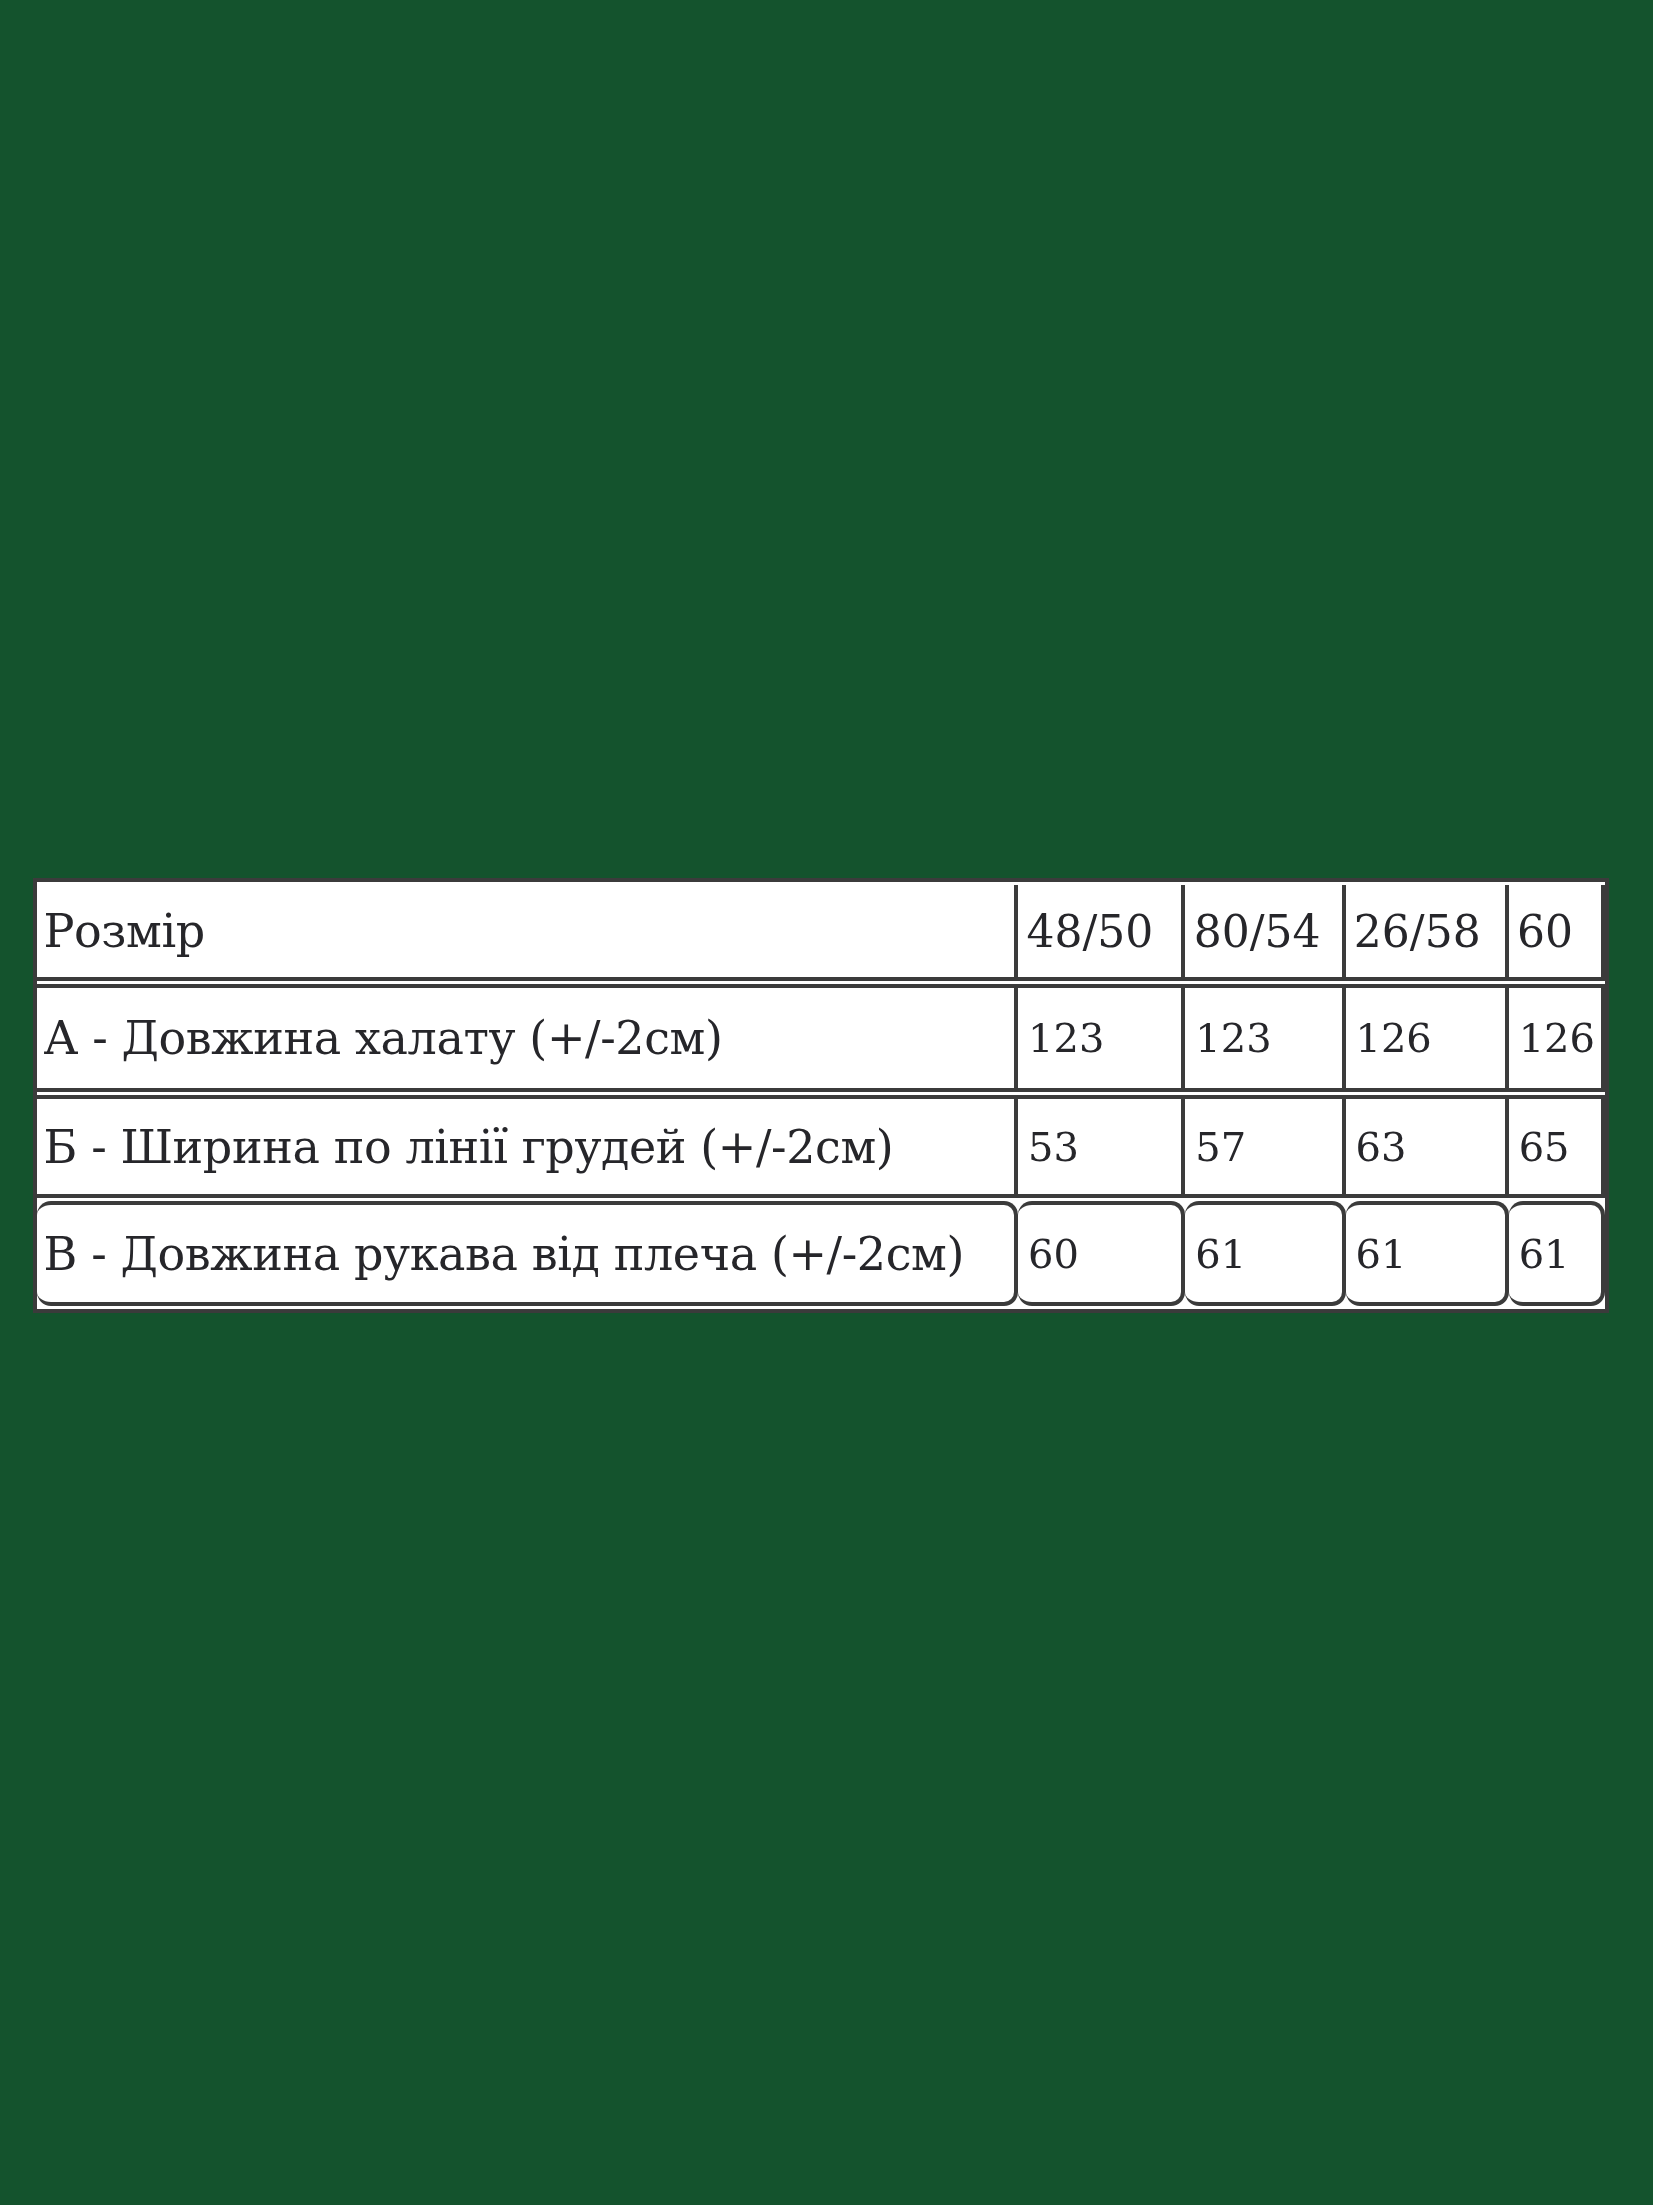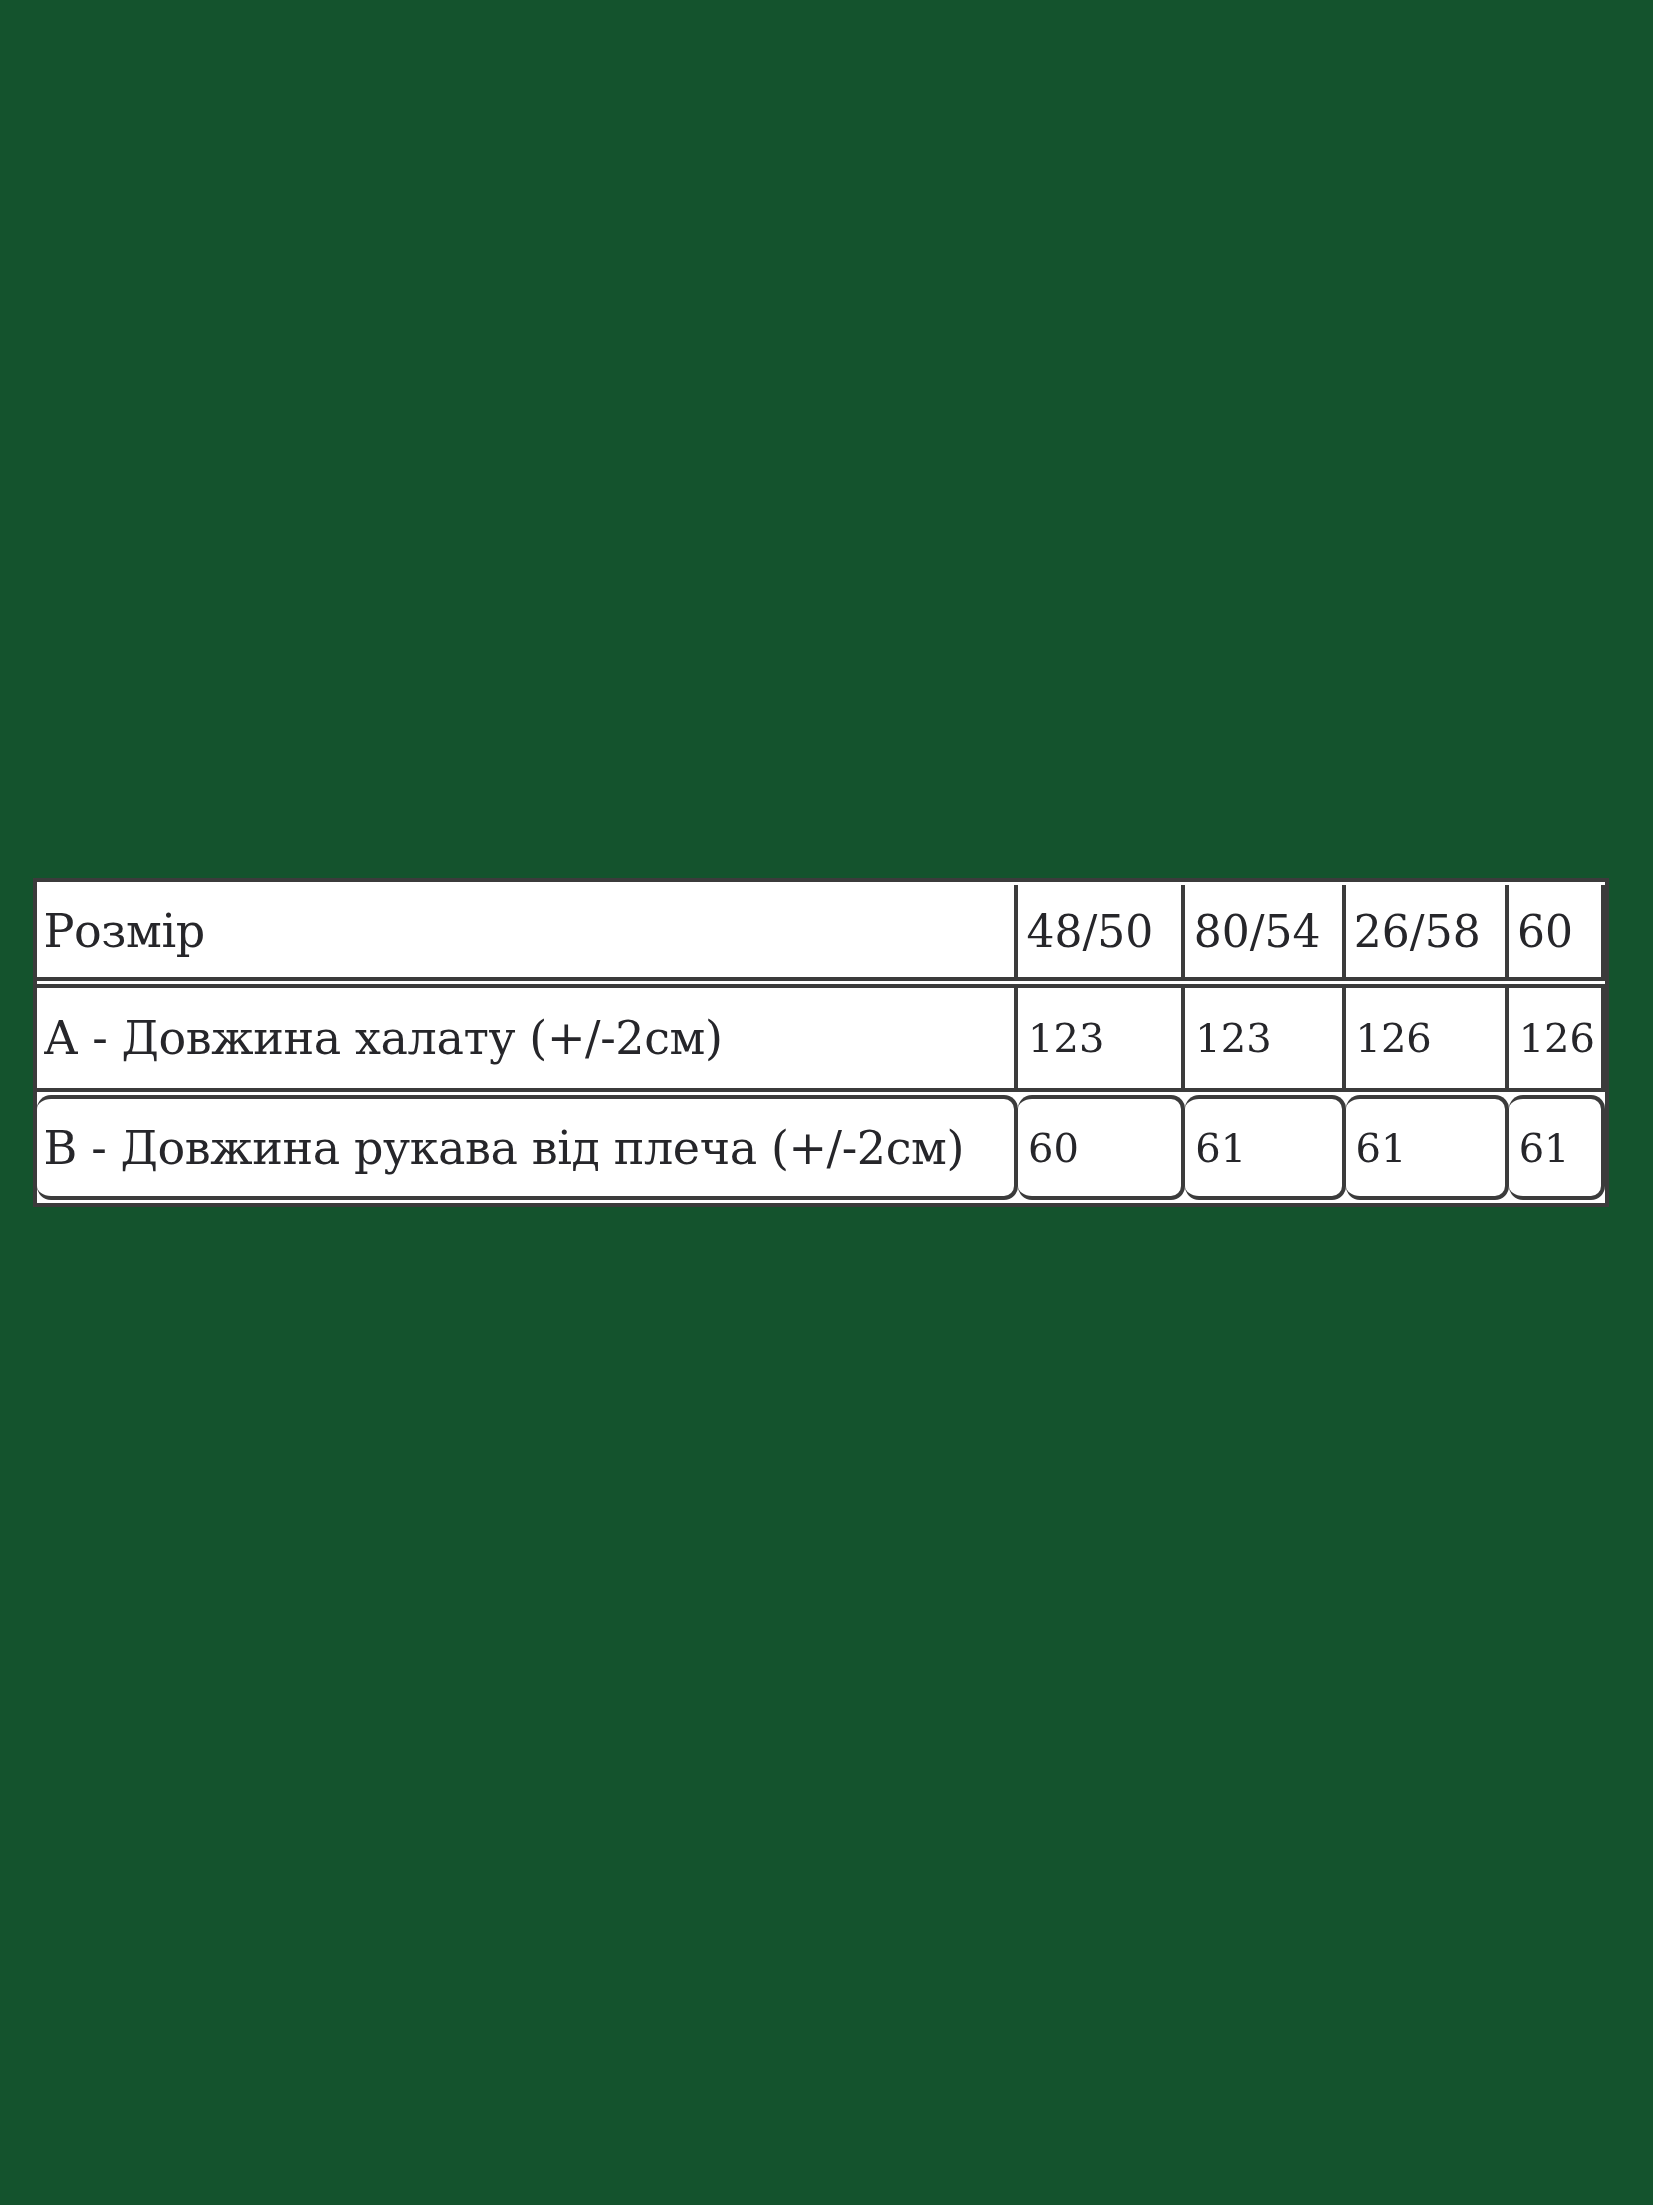--- a/index.html
+++ b/index.html
@@ -78,20 +78,27 @@
         <td class="size-cell">26/58</td>
         <td class="size-cell">60</td>
       </tr>
       <tr class="row-a">
         <td class="label-cell">А - Довжина халату (+/-2см)</td>
         <td class="value-cell">123</td>
         <td class="value-cell">123</td>
         <td class="value-cell">126</td>
         <td class="value-cell">126</td>
       </tr>
+      <tr class="row-b">
+        <td class="label-cell">Б - Ширина по лінії грудей (+/-2см)</td>
+        <td class="value-cell">53</td>
+        <td class="value-cell">57</td>
+        <td class="value-cell">63</td>
+        <td class="value-cell">65</td>
+      </tr>
       <tr class="row-v">
         <td class="label-cell">В - Довжина рукава від плеча (+/-2см)</td>
         <td class="value-cell">60</td>
         <td class="value-cell">61</td>
         <td class="value-cell">61</td>
         <td class="value-cell">61</td>
       </tr>
     </tbody>
   </table>
 </div>

